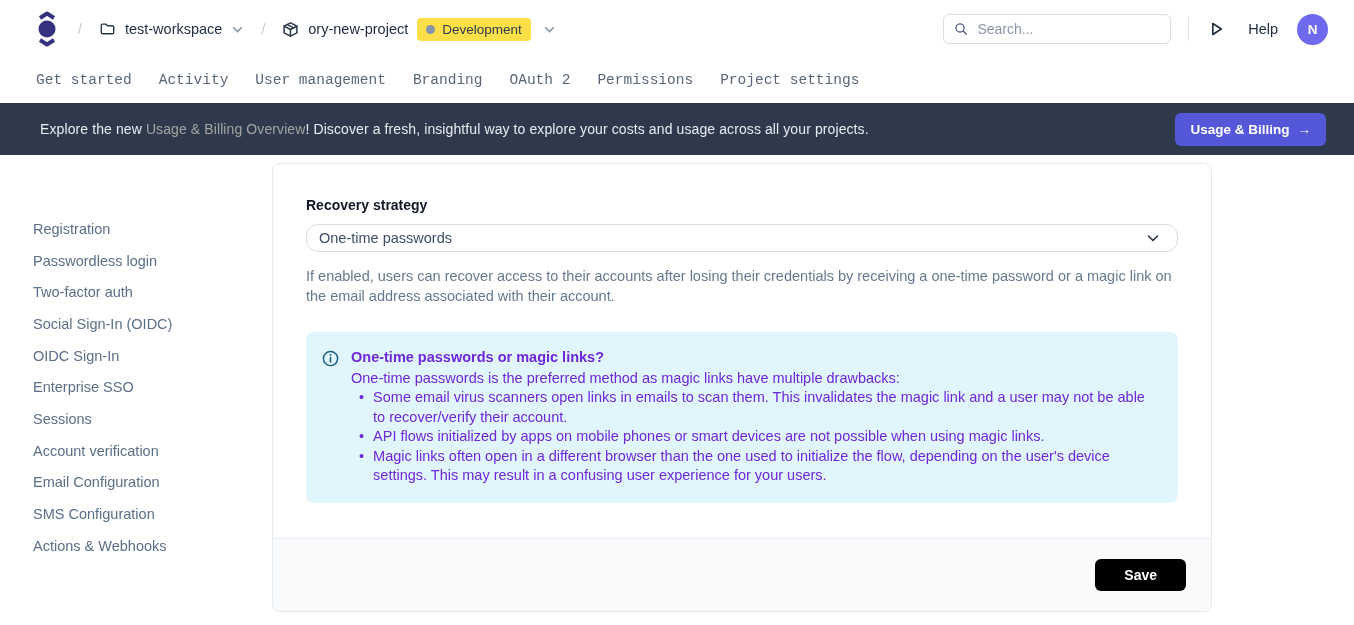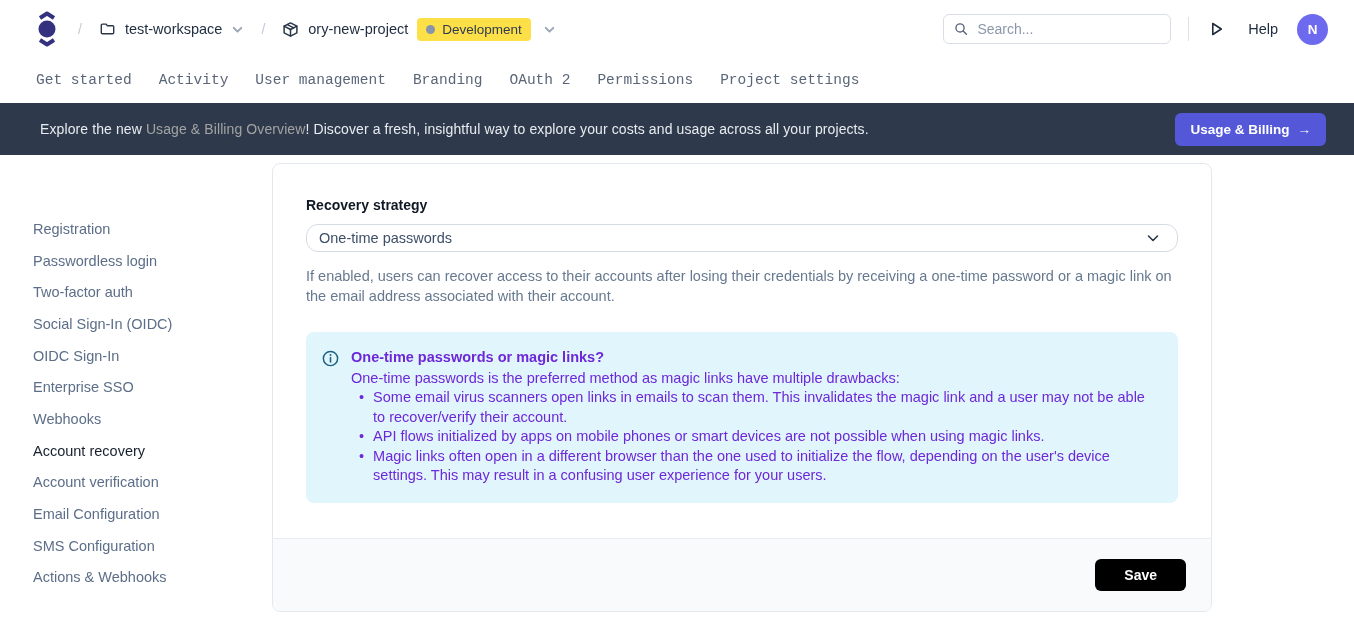--- a/index.html
+++ b/index.html
@@ -219,22 +219,21 @@
 
 <div class="content">
 
   <div class="sidebar">
     <div class="side-item">Registration</div>
     <div class="side-item">Passwordless login</div>
     <div class="side-item">Two-factor auth</div>
     <div class="side-item">Social Sign-In (OIDC)</div>
     <div class="side-item">OIDC Sign-In</div>
     <div class="side-item">Enterprise SSO</div>
-    <div class="side-item">Webhooks</div>
-    <div class="side-item active">Account recovery</div>
+    <div class="side-item">Sessions</div>
     <div class="side-item">Account verification</div>
     <div class="side-item">Email Configuration</div>
     <div class="side-item">SMS Configuration</div>
     <div class="side-item">Actions &amp; Webhooks</div>
   </div>
 
   <div class="card">
     <div class="card-body">
       <div class="field-label">Recovery strategy</div>
 

